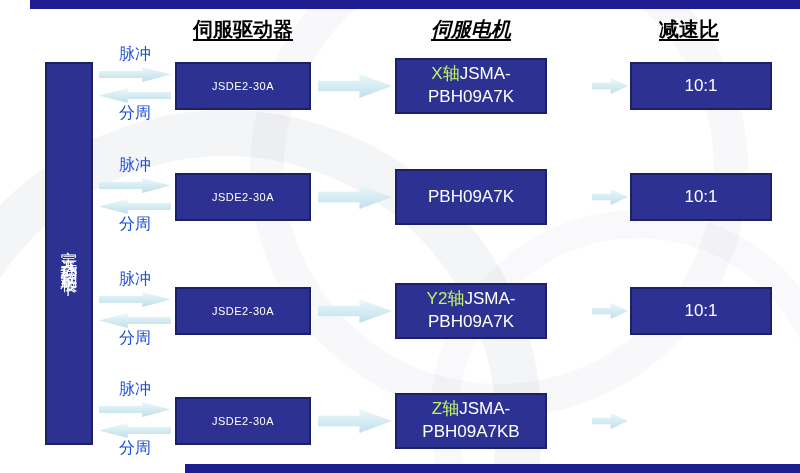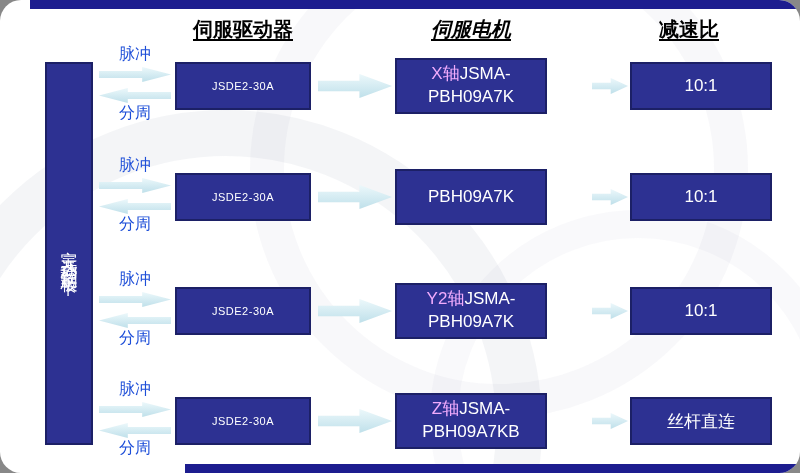--- a/index.html
+++ b/index.html
@@ -4,21 +4,20 @@
 <style>
   html,body{margin:0;padding:0;}
   body{background:#888;}
   #page{
     position:relative;
     width:800px;height:473px;
     background:#ffffff;
     overflow:hidden;
     font-family:"Liberation Sans","DejaVu Sans",sans-serif;
     margin:0 auto;
-    border-radius:21px;
   }
   
   .swirl{position:absolute;border-radius:50%;pointer-events:none;}
   .swirl.s1{left:-90px;top:110px;width:540px;height:540px;border:46px solid rgba(150,160,180,0.10);}
   .swirl.s2{left:250px;top:-80px;width:430px;height:430px;border:34px solid rgba(150,160,180,0.07);}
   .swirl.s3{left:430px;top:210px;width:360px;height:360px;border:28px solid rgba(150,160,180,0.06);}
 
   .top-bar{position:absolute;left:30px;right:0;top:0;height:9px;background:#1d1d8f;}
   .bottom-bar{position:absolute;left:185px;right:0;bottom:0;height:9px;background:#1d1d8f;}
 
@@ -62,21 +61,21 @@
   .box{
     position:absolute;
     background:#2d3192;border:2px solid #1c2066;box-sizing:border-box;
     color:#ffffff;
     display:flex;align-items:center;justify-content:center;
     text-align:center;
   }
   .driver-box{left:175px;top:32px;width:136px;height:48px;font-size:11px;letter-spacing:.5px;}
   .motor-box{left:395px;top:28px;width:152px;height:56px;font-size:17px;line-height:1.35;flex-direction:column;}
   .ratio-box{left:630px;top:32px;width:142px;height:48px;font-size:17px;}
-  .axis{color:#f0abfc;}
+  .axis{color:#bef264;}
 </style>
 </head>
 <body>
 
 <div id="page">
 
   <div class="swirl s1"></div>
   <div class="swirl s2"></div>
   <div class="swirl s3"></div>
 
@@ -152,18 +151,15 @@
     <div class="sig-label divide">分周</div>
     <div class="box driver-box">
       <span>JSDE2-30A</span>
     </div>
     <div class="arrow lg right"></div>
     <div class="box motor-box">
       <div><span class="axis">Z轴</span><span>JSMA-</span></div>
       <div>PBH09A7KB</div>
     </div>
     <div class="arrow xs right"></div>
-    <div class="box ratio-box">
-      <span>丝杆直连</span>
-    </div>
   </div>
 
 </div>
 
 </body></html>

